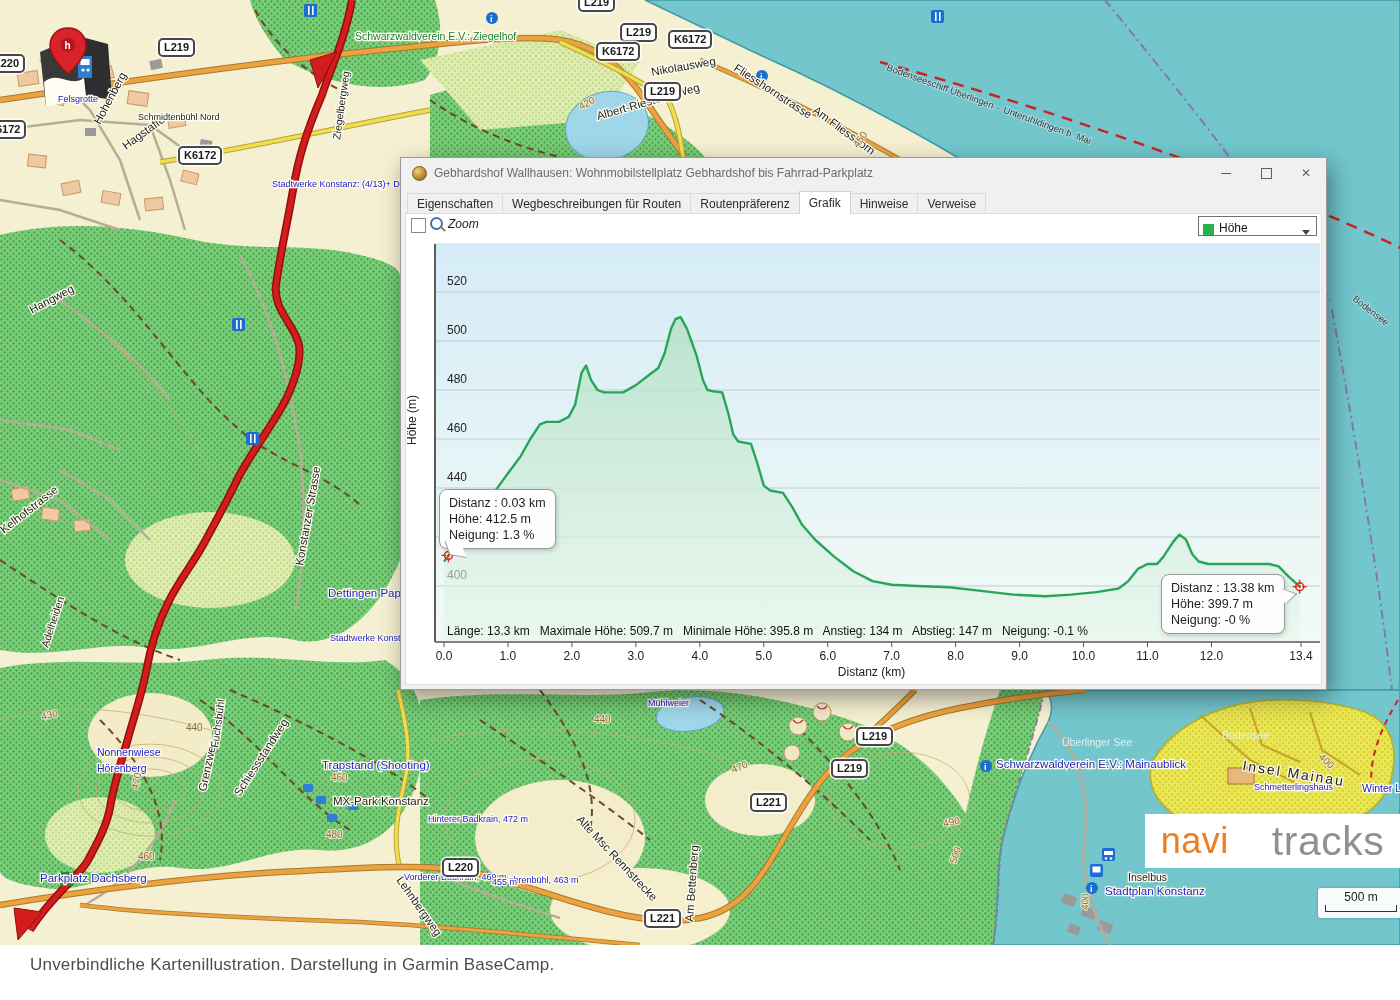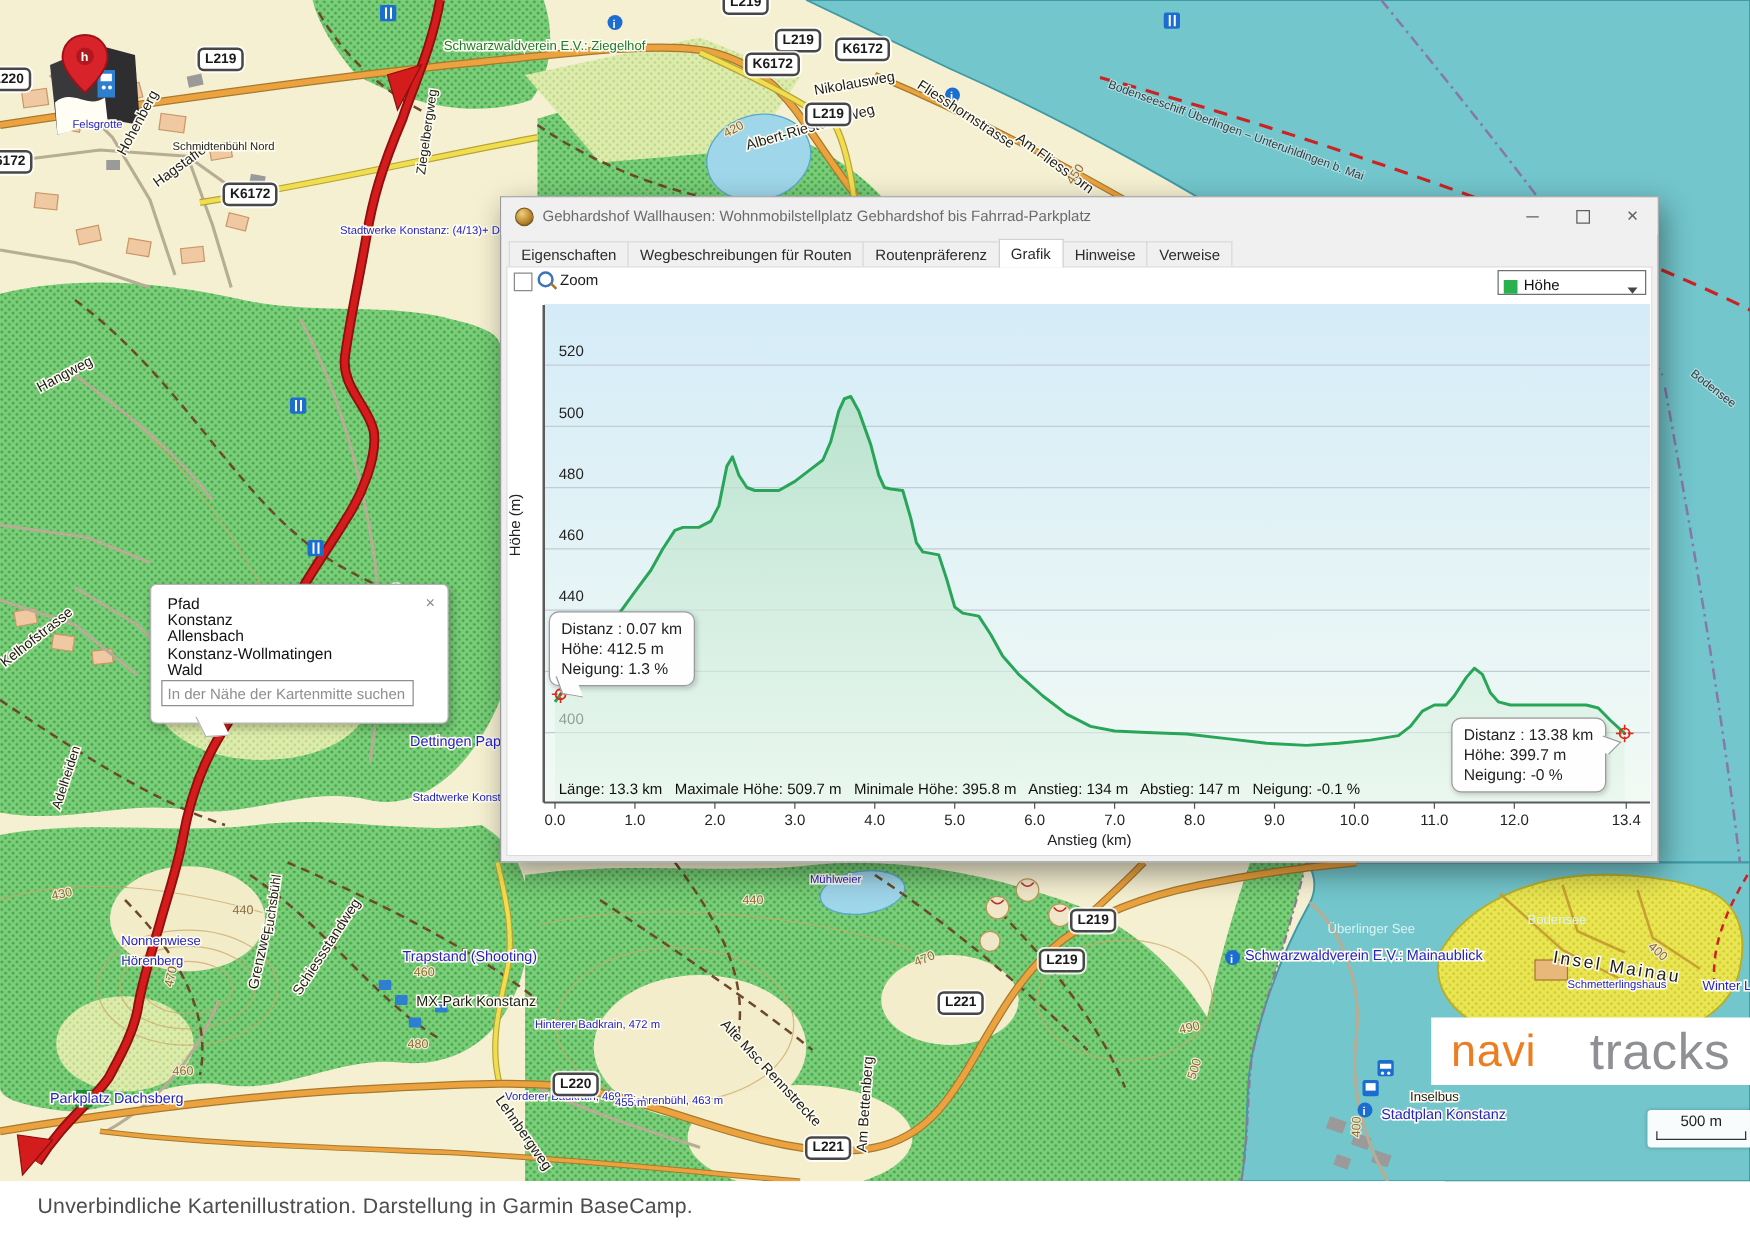--- a/index.html
+++ b/index.html
@@ -54,21 +54,21 @@
   
   #tabbar{position:absolute;left:6px;right:6px;top:33px;height:22px;border-bottom:1px solid #d9d9d9;}
   .tab{position:relative;display:inline-block;padding:3px 9px 4px 9px;font-size:12px;color:#2b2b2b;
     background:#f0f0f0;border:1px solid #d9d9d9;border-bottom:none;margin-right:-1px;top:1px;line-height:14px;}
   .tab.active{background:#fff;top:0;padding-top:4px;z-index:2;border-color:#d0d0d0;}
   #content-panel{position:absolute;left:4px;right:4px;top:55px;bottom:4px;background:#fff;border:1px solid #dcdcdc;}
   
   #zoom-check{position:absolute;left:10px;top:60px;width:13px;height:13px;background:#fff;border:1px solid #8a8a8a;z-index:12;}
   #magnifier{position:absolute;left:29px;top:59px;width:9px;height:9px;border:2px solid #3d74b8;border-radius:50%;z-index:12;}
   #magnifier:after{content:"";position:absolute;left:8px;top:9px;width:6px;height:2px;background:#a8742c;transform:rotate(45deg);}
-  #zoom-label{position:absolute;left:47px;top:59px;font-size:12px;color:#1a1a1a;z-index:12;}
+  #zoom-label{position:absolute;left:47px;top:59px;font-size:12px;color:#1a1a1a;z-index:12;font-style:italic;}
   #series-dd{position:absolute;left:797px;top:58px;width:119px;height:20px;background:#fff;border:1px solid #707070;
     display:flex;align-items:flex-end;z-index:12;box-sizing:border-box;}
   #series-swatch{width:11px;height:11px;background:#28b14c;margin:0 5px 0 4px;}
   #series-value{font-size:12px;color:#111;flex:1;}
   #dd-chevron{width:0;height:0;border-left:4px solid transparent;border-right:4px solid transparent;
     border-top:5px solid #444;margin-right:6px;}
   
   #chart-box{position:absolute;left:8px;top:85px;width:911px;height:443px;z-index:11;}
   #y-axis-title{position:absolute;left:-14px;top:255px;font-size:12px;color:#222;transform:rotate(-90deg);z-index:12;}
   #x-axis-title{position:absolute;left:34px;top:507px;width:873px;text-align:center;font-size:12px;color:#222;z-index:12;}
@@ -401,32 +401,20 @@
     <div class="shield" style="left:620px;top:23px;">L219</div>
     <div class="shield" style="left:596px;top:42px;">K6172</div>
     <div class="shield" style="left:668px;top:30px;">K6172</div>
     <div class="shield" style="left:644px;top:82px;">L219</div>
     <div class="shield" style="left:856px;top:727px;">L219</div>
     <div class="shield" style="left:831px;top:759px;">L219</div>
     <div class="shield" style="left:750px;top:793px;">L221</div>
     <div class="shield" style="left:442px;top:858px;">L220</div>
     <div class="shield" style="left:644px;top:909px;">L221</div>
 
-    <div id="map-popup">
-      <div class="lines">
-        <div>Pfad</div>
-        <div>Konstanz</div>
-        <div>Allensbach</div>
-        <div>Konstanz-Wollmatingen</div>
-        <div>Wald</div>
-      </div>
-      <div id="popup-close">×</div>
-      <input id="popup-input" type="text" placeholder="In der Nähe der Kartenmitte suchen" style="">
-      <div class="popup-tail"></div>
-    </div>
 
     <div id="scale-bar">
       <div class="txt">500 m</div>
       <div class="bar"></div>
     </div>
 
     <div id="brand-box">
       <span class="navi">navi</span>
         <span class="tracks">tracks</span>
     </div>
@@ -535,25 +523,25 @@
             <line x1="890.7208955223881" y1="341.23500000000007" x2="890.7208955223881" y2="336.73500000000007" stroke="#e02818" stroke-width="1.3"></line>
             <line x1="890.7208955223881" y1="346.23500000000007" x2="890.7208955223881" y2="350.73500000000007" stroke="#e02818" stroke-width="1.3"></line>
             <line x1="888.2208955223881" y1="343.73500000000007" x2="883.7208955223881" y2="343.73500000000007" stroke="#e02818" stroke-width="1.3"></line>
             <line x1="893.2208955223881" y1="343.73500000000007" x2="897.7208955223881" y2="343.73500000000007" stroke="#e02818" stroke-width="1.3"></line>
             <circle cx="890.7208955223881" cy="343.73500000000007" r="1.2" fill="#e02818"></circle>
           </g>
         </svg>
     </div>
 
     <div id="y-axis-title">Höhe (m)</div>
-    <div id="x-axis-title">Anstieg  (km)</div>
+    <div id="x-axis-title">Distanz  (km)</div>
     <div id="chart-footer">Länge: 13.3 km   Maximale Höhe: 509.7 m   Minimale Höhe: 395.8 m   Anstieg: 134 m   Abstieg: 147 m   Neigung: -0.1 %</div>
 
     <div class="tooltip" id="tooltip-start">
-      <div>Distanz : 0.07 km</div>
+      <div>Distanz : 0.03 km</div>
       <div>Höhe: 412.5 m</div>
       <div>Neigung: 1.3 %</div>
       <div class="tail-sw"></div>
     </div>
     <div class="tooltip" id="tooltip-end">
       <div>Distanz : 13.38 km</div>
       <div>Höhe: 399.7 m</div>
       <div>Neigung: -0 %</div>
       <div class="tail-e"></div>
     </div>

